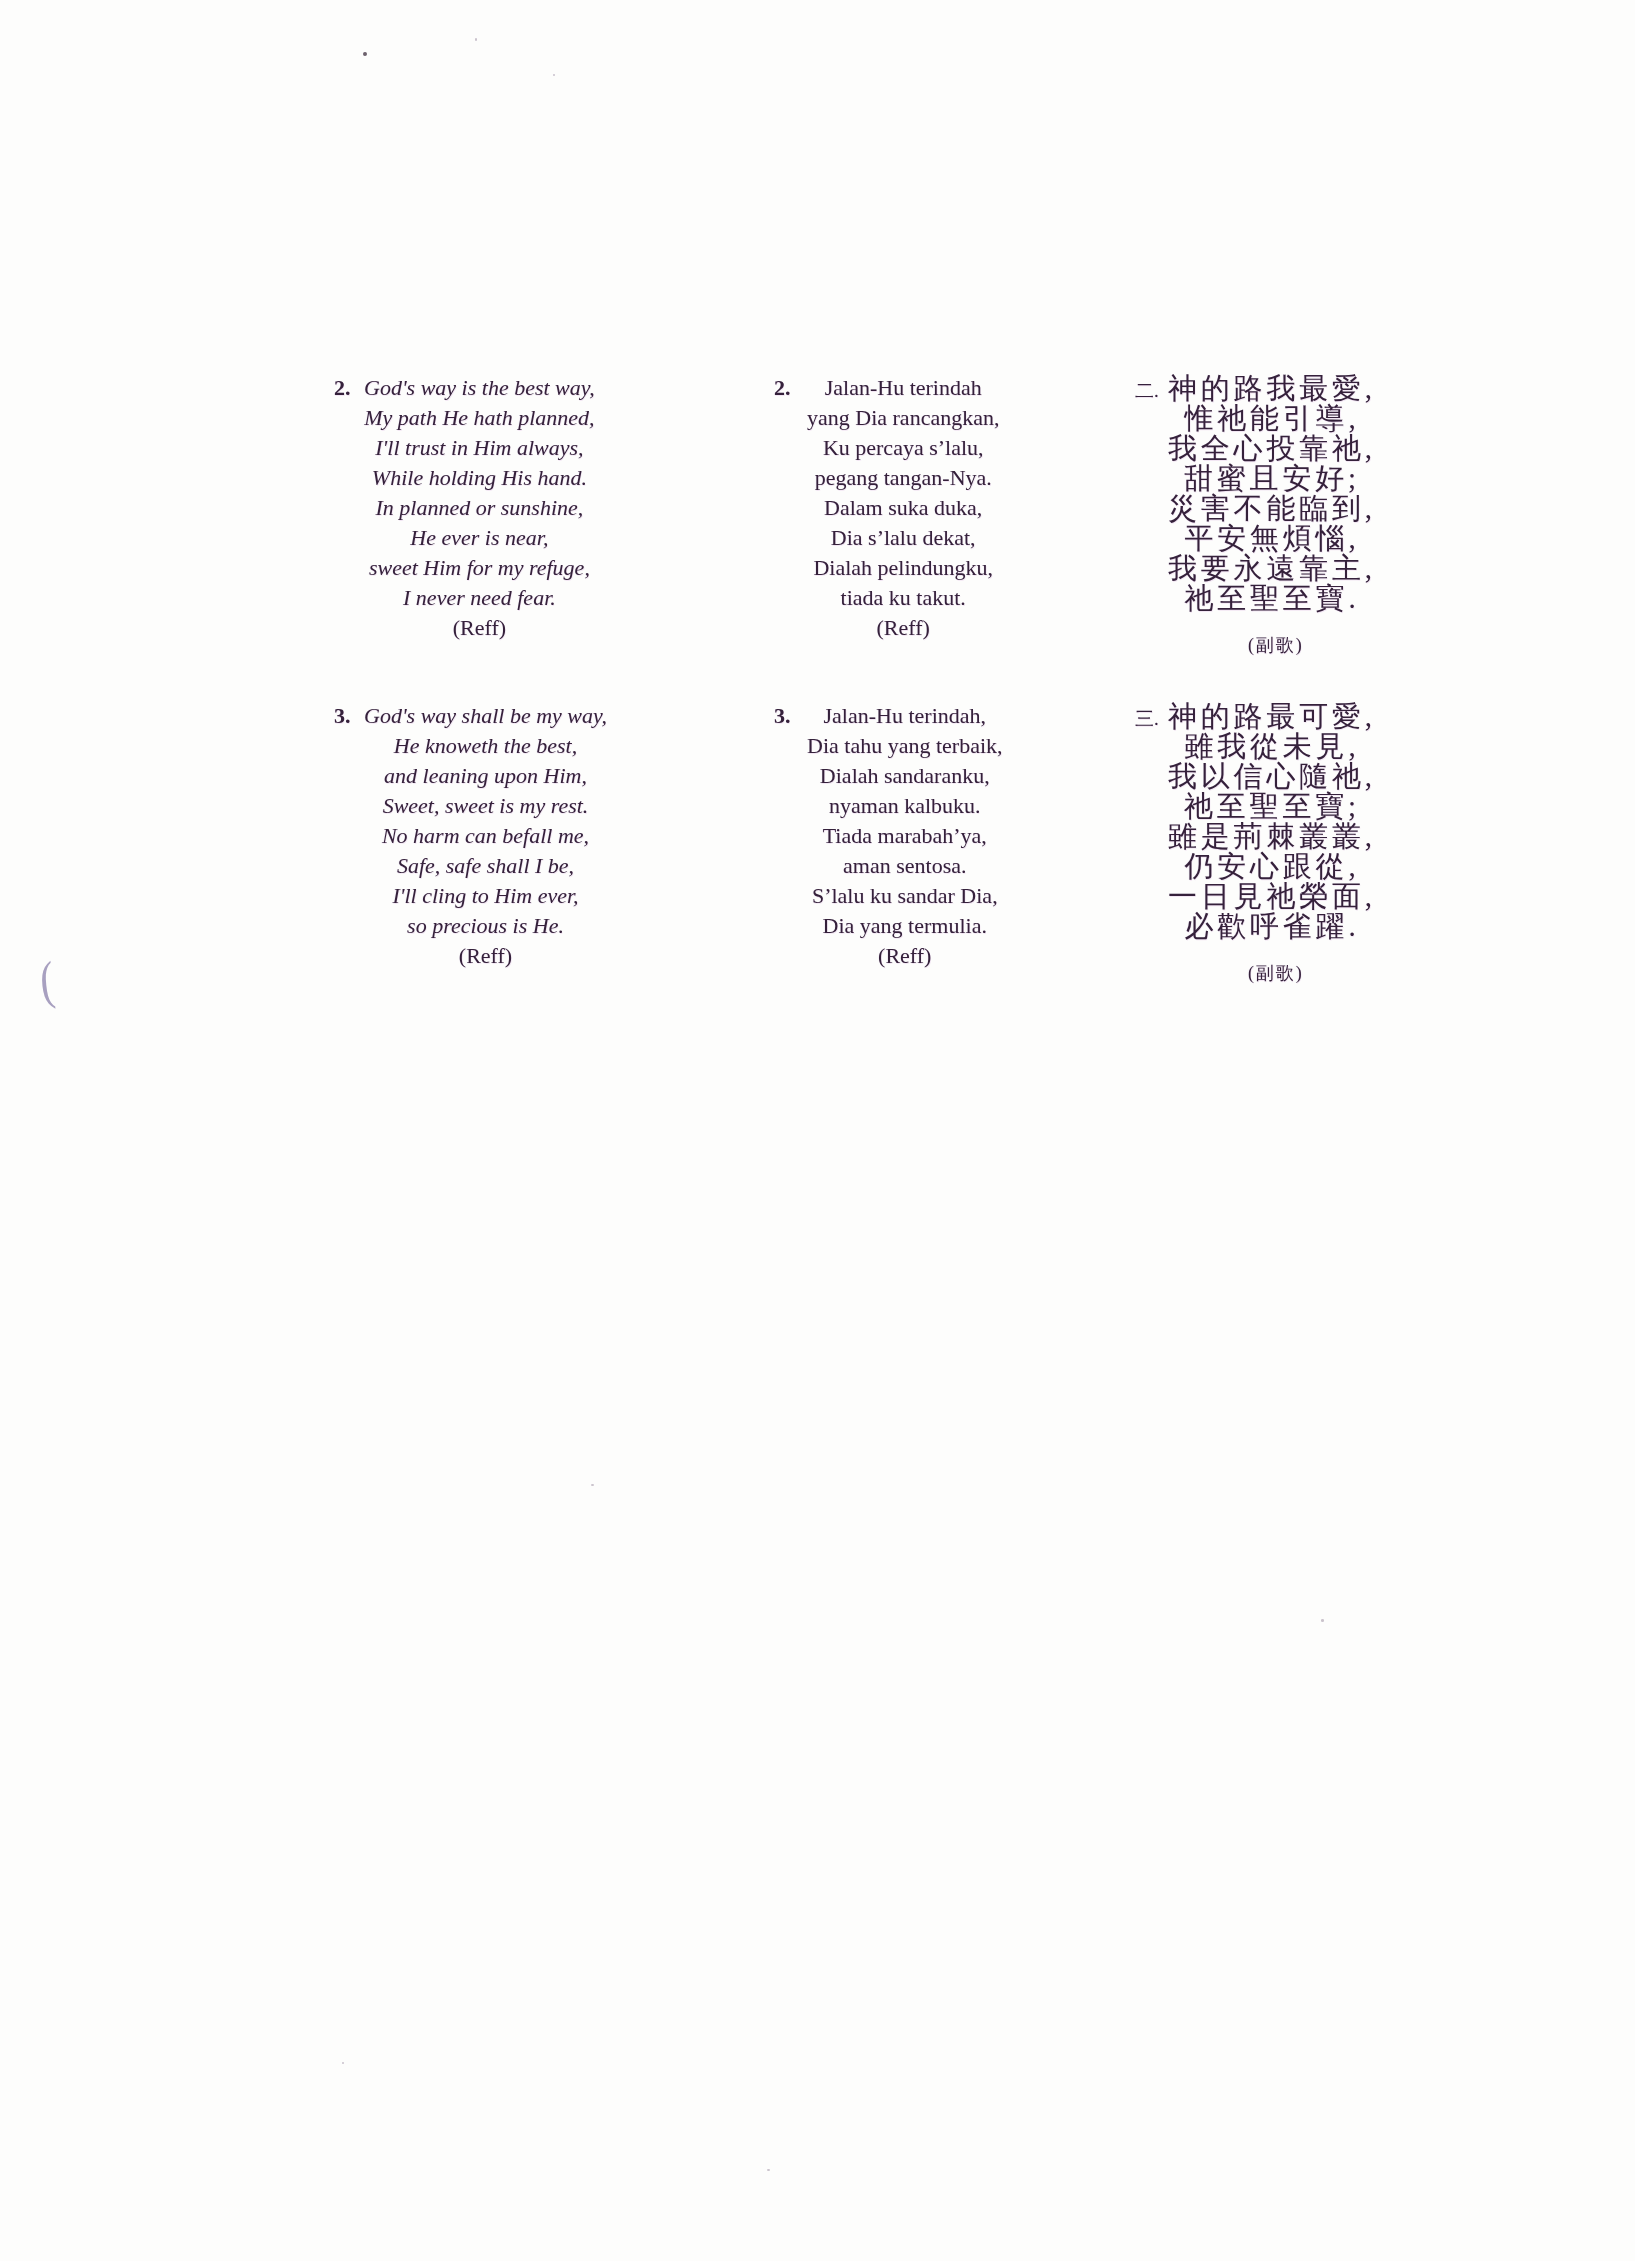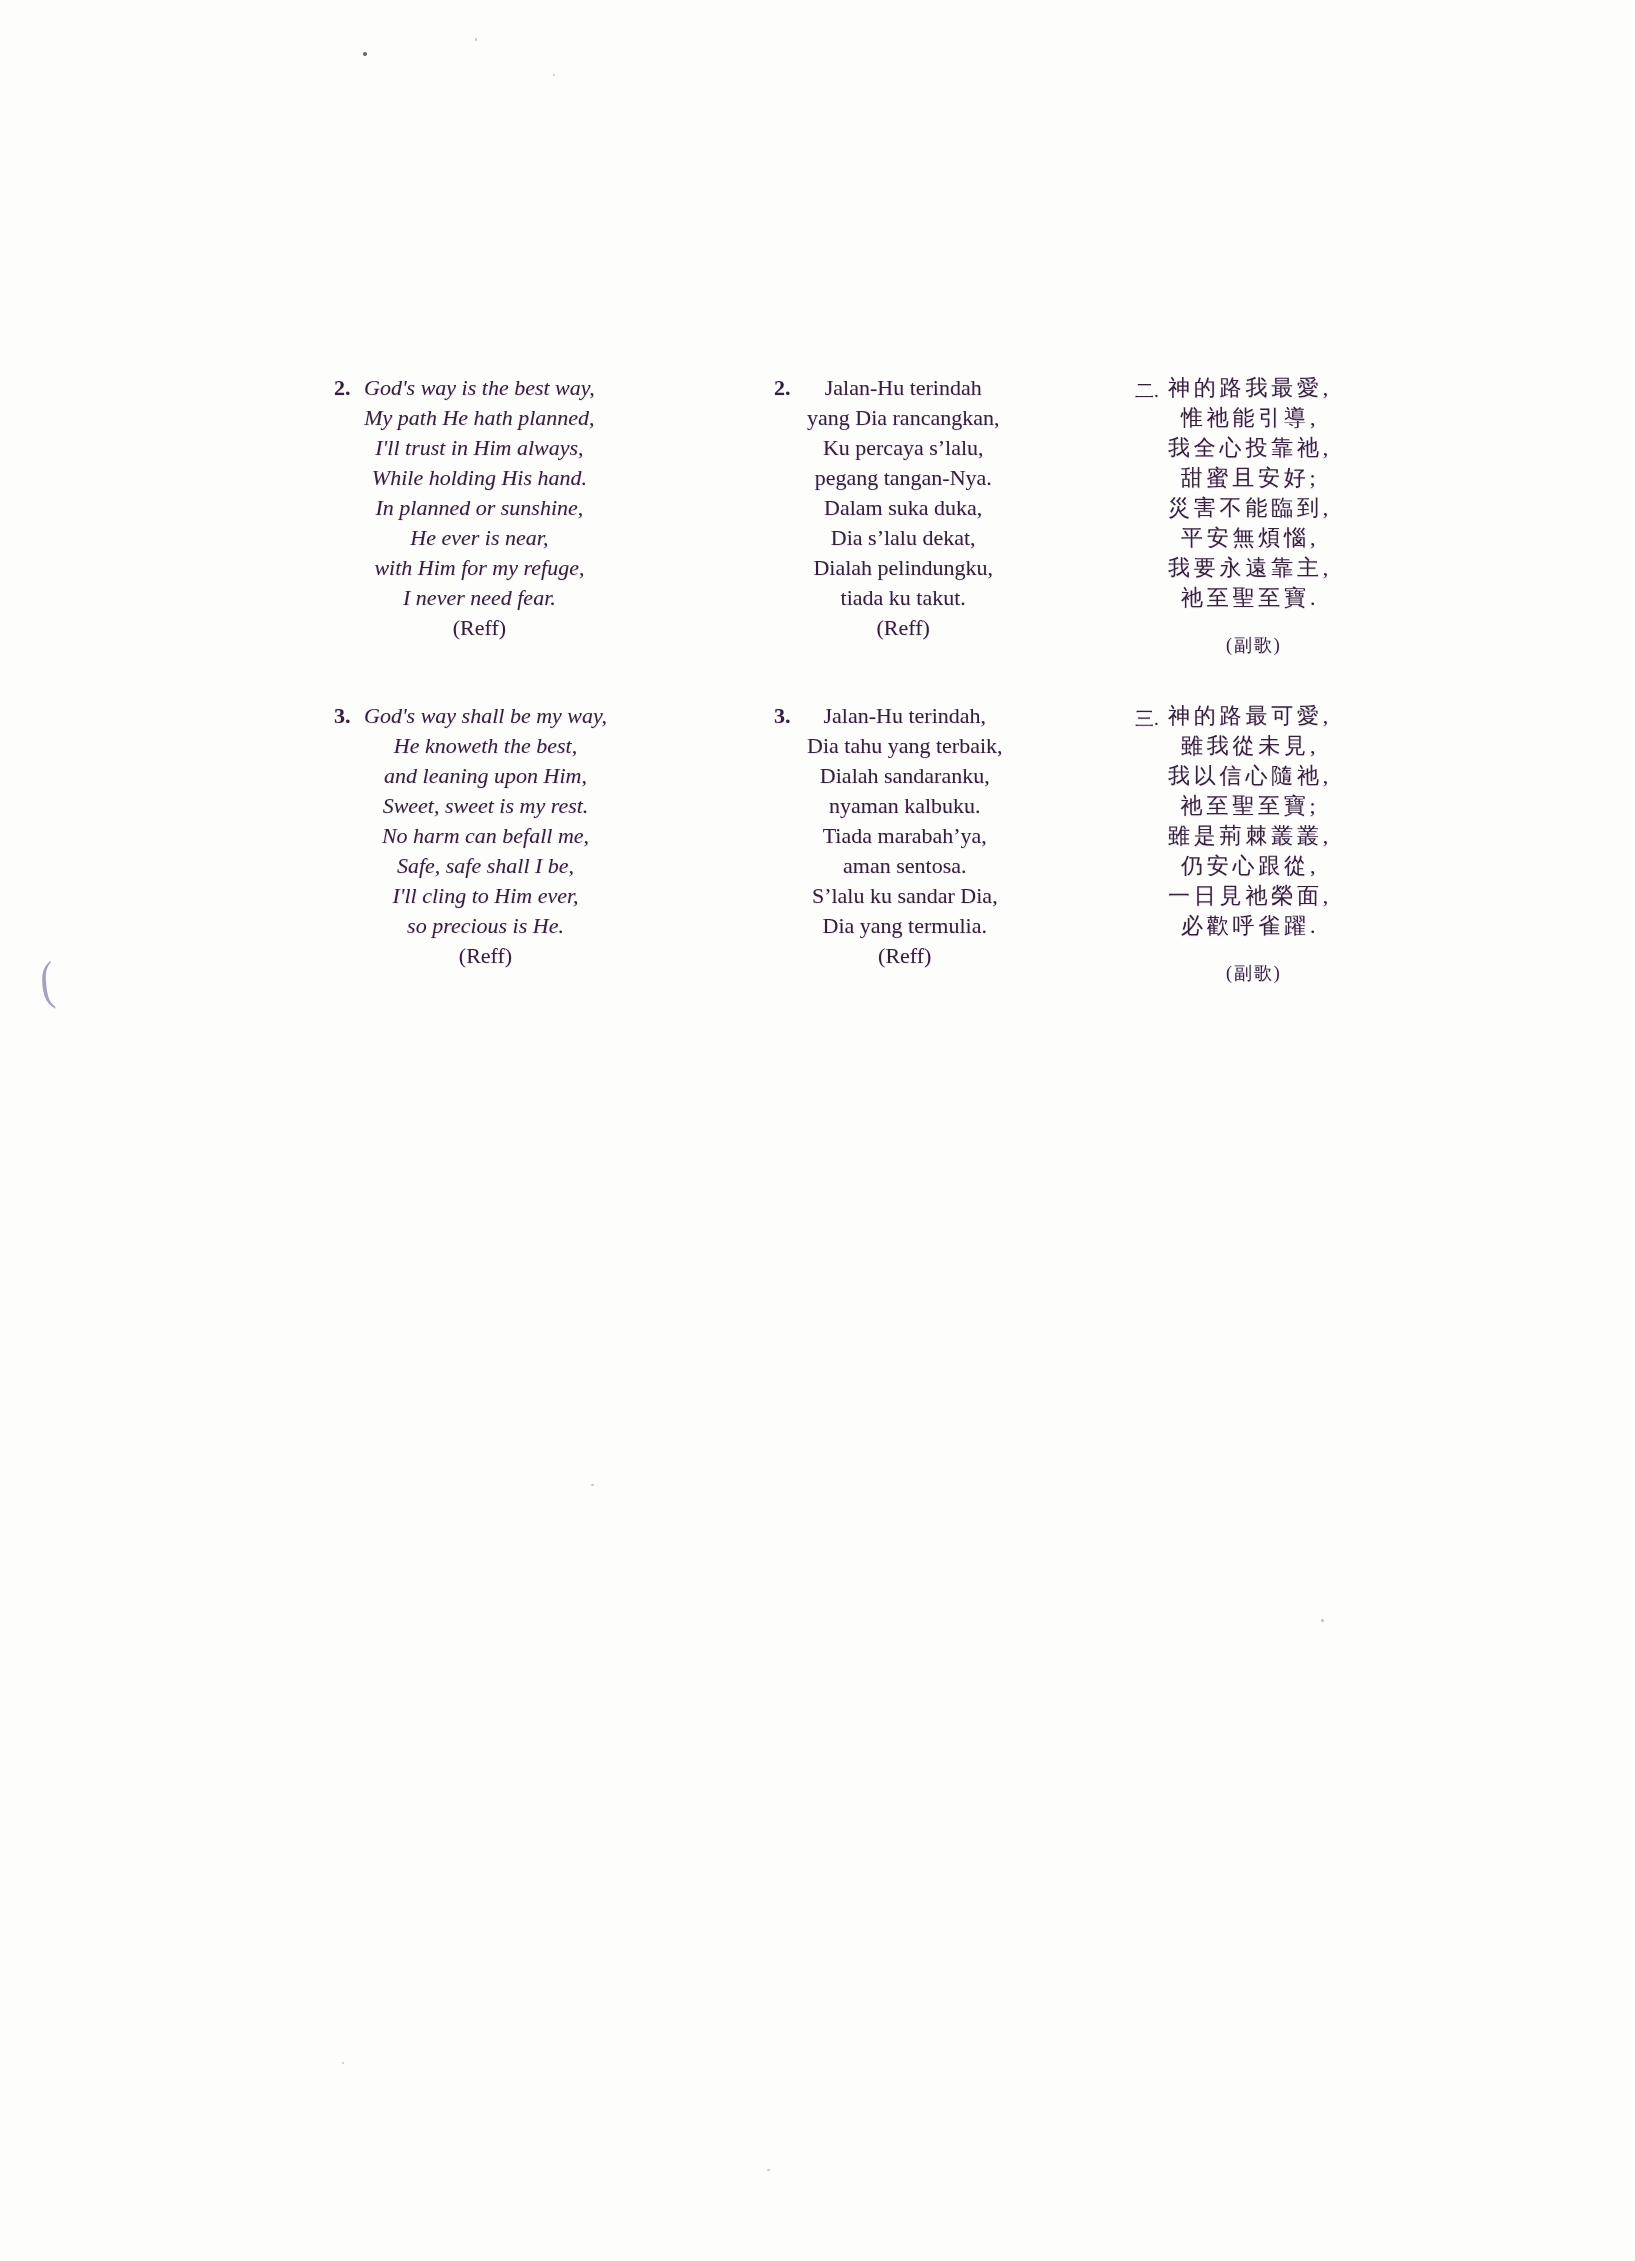--- a/index.html
+++ b/index.html
@@ -32,21 +32,21 @@
     text-align: center;
   }
   
   .col-en .line { font-style: italic; }
   .col-en .line.reff { font-style: normal; }
   
   .col-id .line { font-style: normal; }
   
   .col-zh .num { font-size: 19px; padding-top: 3.2px; font-weight: normal; }
   .col-zh .line {
-    font-size: 22px;
+    font-size: 29px;
     letter-spacing: 3.8px;
     line-height: 30px;
   }
   .col-zh .line.reff {
     font-size: 18px;
     letter-spacing: 1.9px;
     padding-left: 7.7px;
     margin-top: 17px;
   }
   .u {
@@ -78,21 +78,21 @@
   <div id="columns">
       <div class="verse col-en" style="left: 334px; top: 373px;">
         <span class="num" style="width: 30px;">2.</span>
         <div class="lines">
           <div class="line"><span>God's way is the best way,</span></div>
           <div class="line"><span>My path He hath planned,</span></div>
           <div class="line"><span>I'll trust in Him always,</span></div>
           <div class="line"><span>While holding His hand.</span></div>
           <div class="line"><span>In planned or sunshine,</span></div>
           <div class="line"><span>He ever is near,</span></div>
-          <div class="line"><span>with Him for my refuge,</span></div>
+          <div class="line"><span>sweet Him for my refuge,</span></div>
           <div class="line"><span>I never need fear.</span></div>
           <div class="line reff"><span>(Reff)</span></div>
         </div>
       </div>
       <div class="verse col-en" style="left: 334px; top: 701px;">
         <span class="num" style="width: 30px;">3.</span>
         <div class="lines">
           <div class="line"><span>God's way shall be my way,</span></div>
           <div class="line"><span>He knoweth the best,</span></div>
           <div class="line"><span>and leaning upon Him,</span></div>

